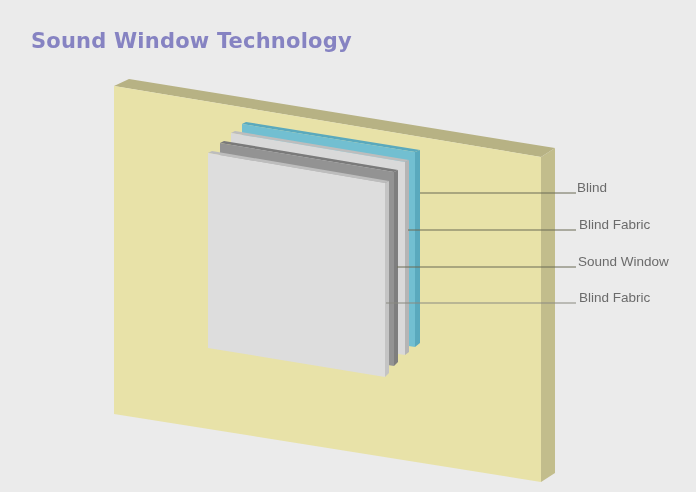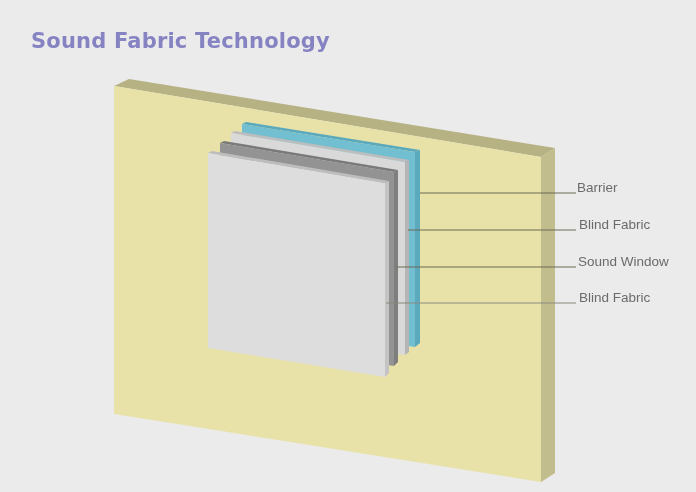--- a/index.html
+++ b/index.html
@@ -14,21 +14,21 @@
   }
   svg.diagram { position: absolute; left: 0; top: 0; }
   .label {
     position: absolute; font-size: 13.5px; color: #6b6b6b; white-space: nowrap;
     font-family: "Liberation Sans", sans-serif;
   }
 </style>
 </head>
 <body>
 
-<h1 class="title">Sound Fabric Technology</h1>
+<h1 class="title">Sound Window Technology</h1>
 
 <svg class="diagram" width="696" height="492" viewBox="0 0 696 492">
 
   <g>
     <polygon points="114,86 129,79 555,148 541,157" fill="#b7b284"></polygon>
     <polygon points="541,157 555,148 555,473 541,482" fill="#c2bd8c"></polygon>
     <polygon points="114,86 541,157 541,482 114,414" fill="#e8e2a8"></polygon>
   </g>
 
   <g>
@@ -56,16 +56,16 @@
   </g>
 
   <g>
     <line x1="420" y1="193" x2="576" y2="193" stroke="#6a6a55" stroke-width="1"></line>
     <line x1="408" y1="230" x2="576" y2="230" stroke="#6a6a55" stroke-width="1"></line>
     <line x1="397" y1="267" x2="576" y2="267" stroke="#6a6a55" stroke-width="1"></line>
     <line x1="386" y1="303" x2="576" y2="303" stroke="#8a8a80" stroke-width="1.2"></line>
   </g>
 </svg>
 
-<div class="label" style="left:577px; top:180px;">Barrier</div>
+<div class="label" style="left:577px; top:180px;">Blind</div>
 <div class="label" style="left:579px; top:217px;">Blind Fabric</div>
 <div class="label" style="left:578px; top:254px;">Sound Window</div>
 <div class="label" style="left:579px; top:290px;">Blind Fabric</div>
 
 </body></html>

